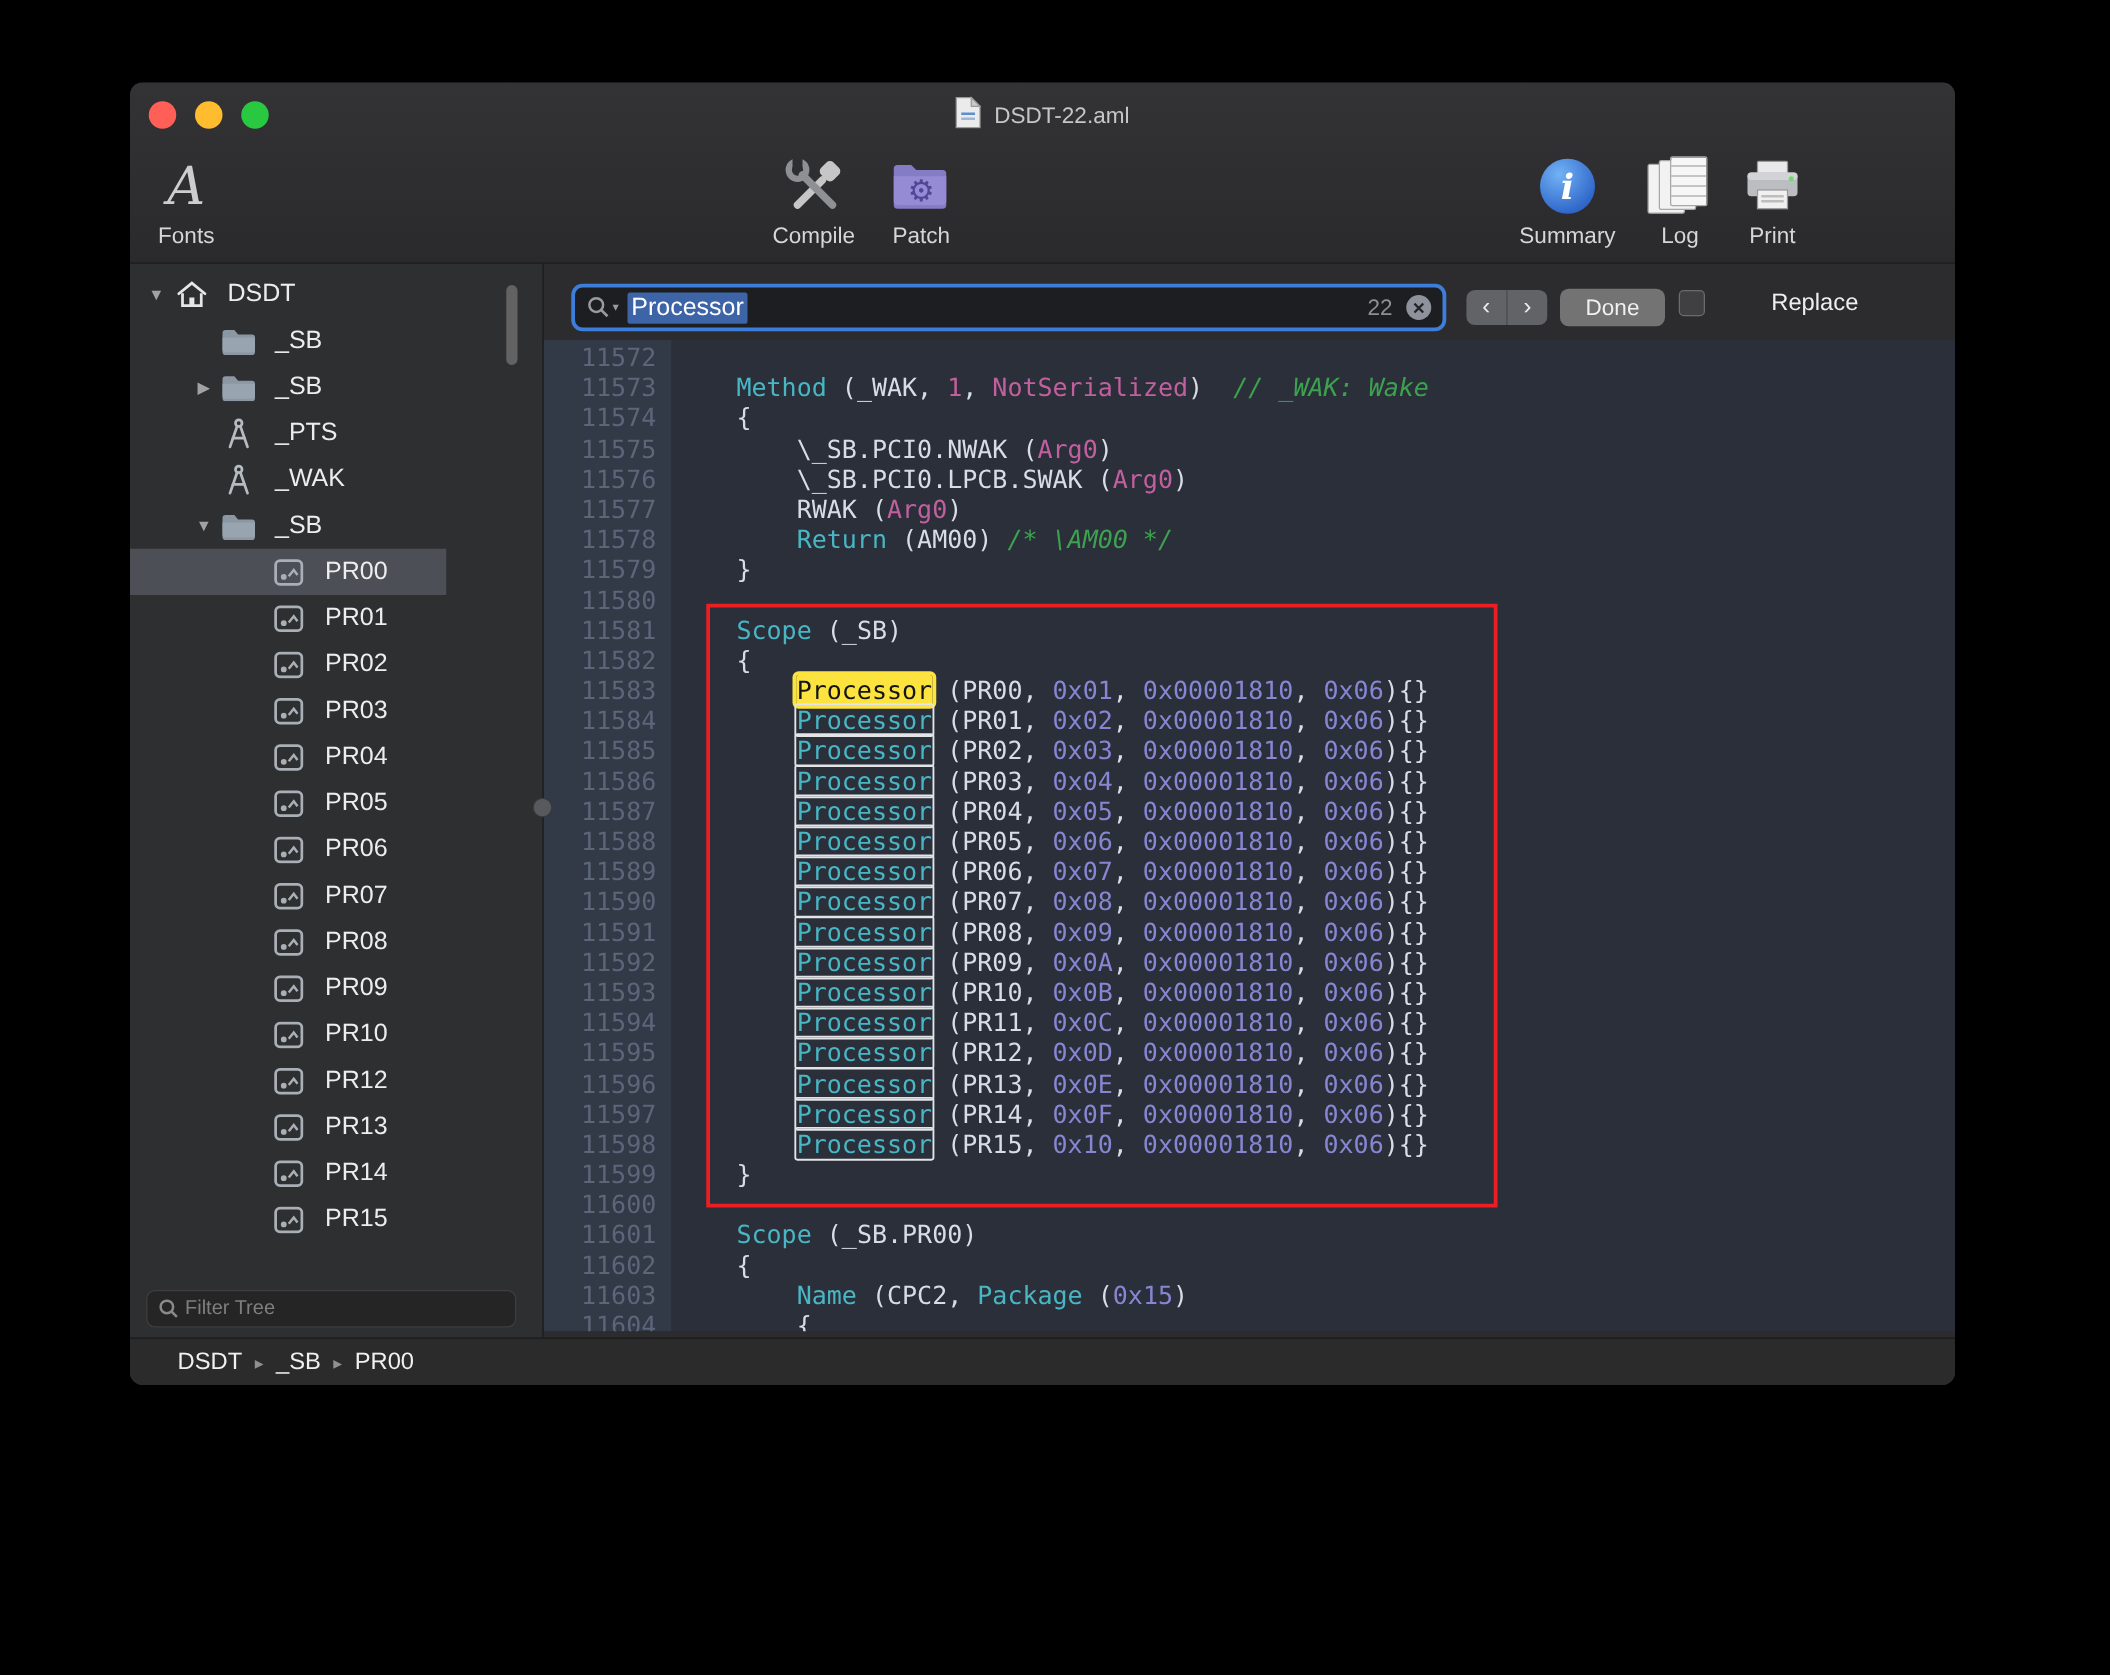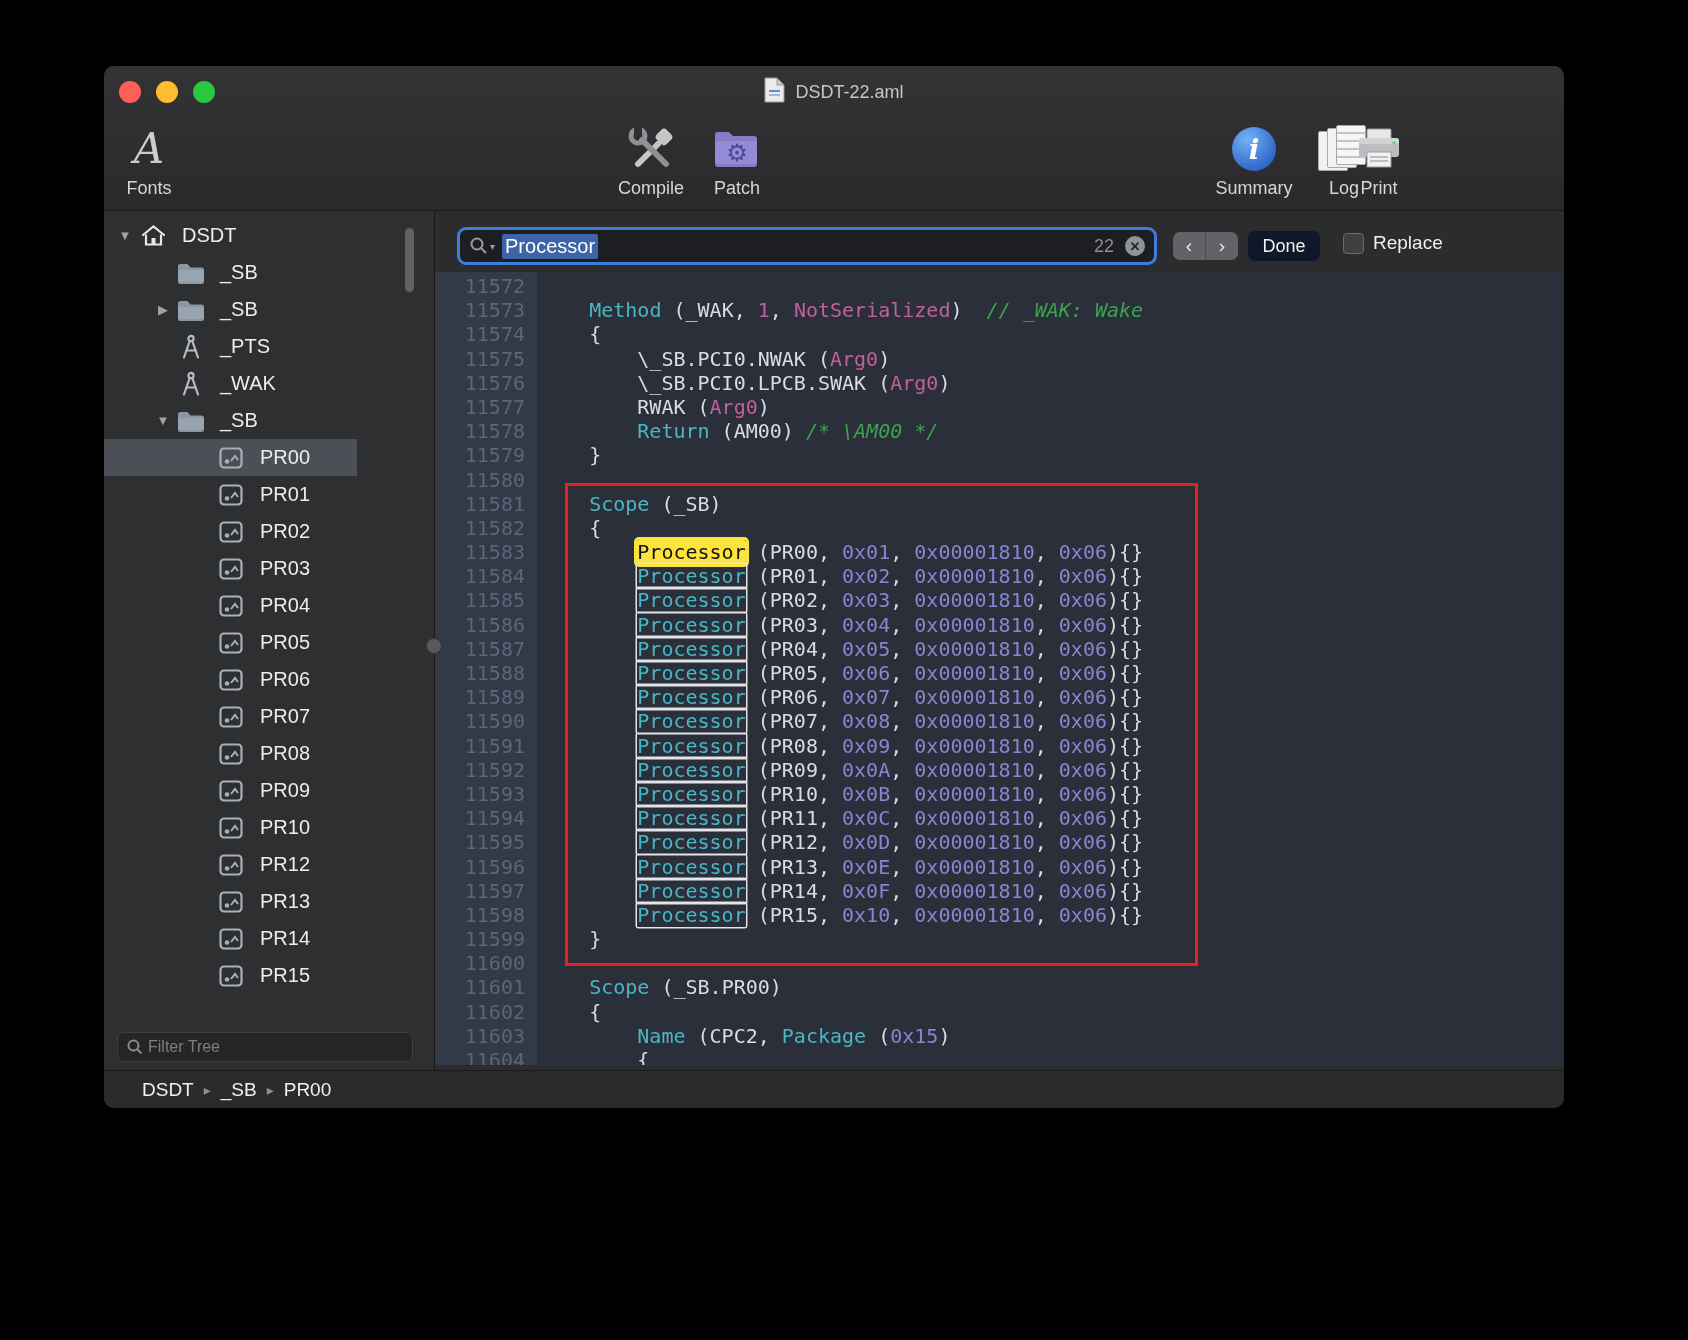--- a/index.html
+++ b/index.html
@@ -21,21 +21,21 @@
   .t-min{left:52px;background:#febc2e;}
   .t-zoom{left:89px;background:#28c840;}
   .title-row{position:absolute;top:0;left:0;right:0;height:52px;display:flex;align-items:center;justify-content:center;gap:10px;}
   .window-title{color:#c6c6c6;font-size:18px;}
   .toolbar-item{position:absolute;top:54px;width:110px;display:flex;flex-direction:column;align-items:center;cursor:default;}
   .tb-fonts{left:-10px;}
   .tb-compile{left:492px;}
   .tb-patch{left:578px;}
   .tb-summary{left:1095px;}
   .tb-log{left:1185px;}
-  .tb-print{left:1220px;}
+  .tb-print{left:1259px;}
   .tb-icon{height:58px;display:flex;align-items:center;justify-content:center;}
   .tb-label{font-size:18px;color:#d6d6d6;margin-top:0;}
   .fonts-a{font-family:"DejaVu Serif",serif;font-style:italic;font-size:42px;color:#cdcdcd;line-height:1;}
   .summary-circle{width:44px;height:44px;border-radius:50%;
     background:radial-gradient(circle at 35% 28%,#72b2f5,#2e66c9 75%);
     display:flex;align-items:center;justify-content:center;}
   .summary-i{font-family:"DejaVu Serif",serif;font-style:italic;font-weight:bold;font-size:28px;color:#fff;}
   .log-stack{position:relative;width:52px;height:48px;}
   .log-page{position:absolute;width:28px;height:38px;background:#f2f2f2;border:1px solid #a8a8a8;border-radius:2px;}
   .log-p1{left:0;top:6px;}
@@ -64,22 +64,22 @@
   .main{position:absolute;left:331px;top:145px;right:0;bottom:37px;background:#2c2c2e;}
   .find-field{position:absolute;left:22px;top:16px;width:694px;height:32px;border:3px solid #3d7edb;background:#1d1e21;border-radius:9px;display:flex;align-items:center;}
   .search-icon-wrap{display:flex;align-items:center;margin-left:9px;}
   .search-caret{color:#9a9aa0;font-size:10px;margin-left:1px;}
   .query{font-size:20px;color:#fff;background:#3c64a6;margin-left:7px;padding:1px 3px;border-radius:2px;white-space:pre;}
   .count{margin-left:auto;color:#8f8f8f;font-size:18px;}
   .clear-btn{width:20px;height:20px;border-radius:50%;background:#8e939b;color:#232427;display:flex;align-items:center;justify-content:center;font-size:13px;font-weight:bold;margin:0 9px 0 11px;flex:none;}
   .seg{position:absolute;left:738px;top:21px;height:28px;display:flex;border-radius:7px;overflow:hidden;}
   .seg-btn{width:32px;background:#616366;color:#ececec;font-size:19px;display:flex;align-items:center;justify-content:center;}
   .seg-btn:first-child{border-right:1px solid #4c4d50;}
-  .done-btn{position:absolute;left:813px;top:20px;width:72px;height:30px;background:#0f172a;border-radius:7px;color:#f0f0f0;font-size:18px;display:flex;align-items:center;justify-content:center;}
-  .replace-wrap{position:absolute;left:908px;top:21px;display:flex;align-items:flex-end;}
+  .done-btn{position:absolute;left:813px;top:20px;width:84px;height:30px;background:#737373;border-radius:7px;color:#f0f0f0;font-size:18px;display:flex;align-items:center;justify-content:center;}
+  .replace-wrap{position:absolute;left:908px;top:21px;display:flex;align-items:flex-start;gap:44px;}
   .checkbox{width:19px;height:19px;background:#404043;border:1px solid #6b6b6e;border-radius:4px;}
   .replace-label{color:#eeeeee;font-size:19px;margin-left:9px;}
   
   .editor{position:absolute;left:0;right:0;top:61px;bottom:6px;background:#2a2f3a;overflow:hidden;}
   .gutter-bg{position:absolute;left:0;top:0;bottom:0;width:102px;background:#323947;}
   .code-lines{position:absolute;left:0;top:2px;right:0;}
   .code-line{position:relative;height:24.2px;display:flex;white-space:pre;
     font-family:"DejaVu Sans Mono",monospace;font-size:20px;line-height:24.2px;}
   .lineno{width:90px;text-align:right;color:#5c6679;flex:none;}
   .code{margin-left:16px;}

